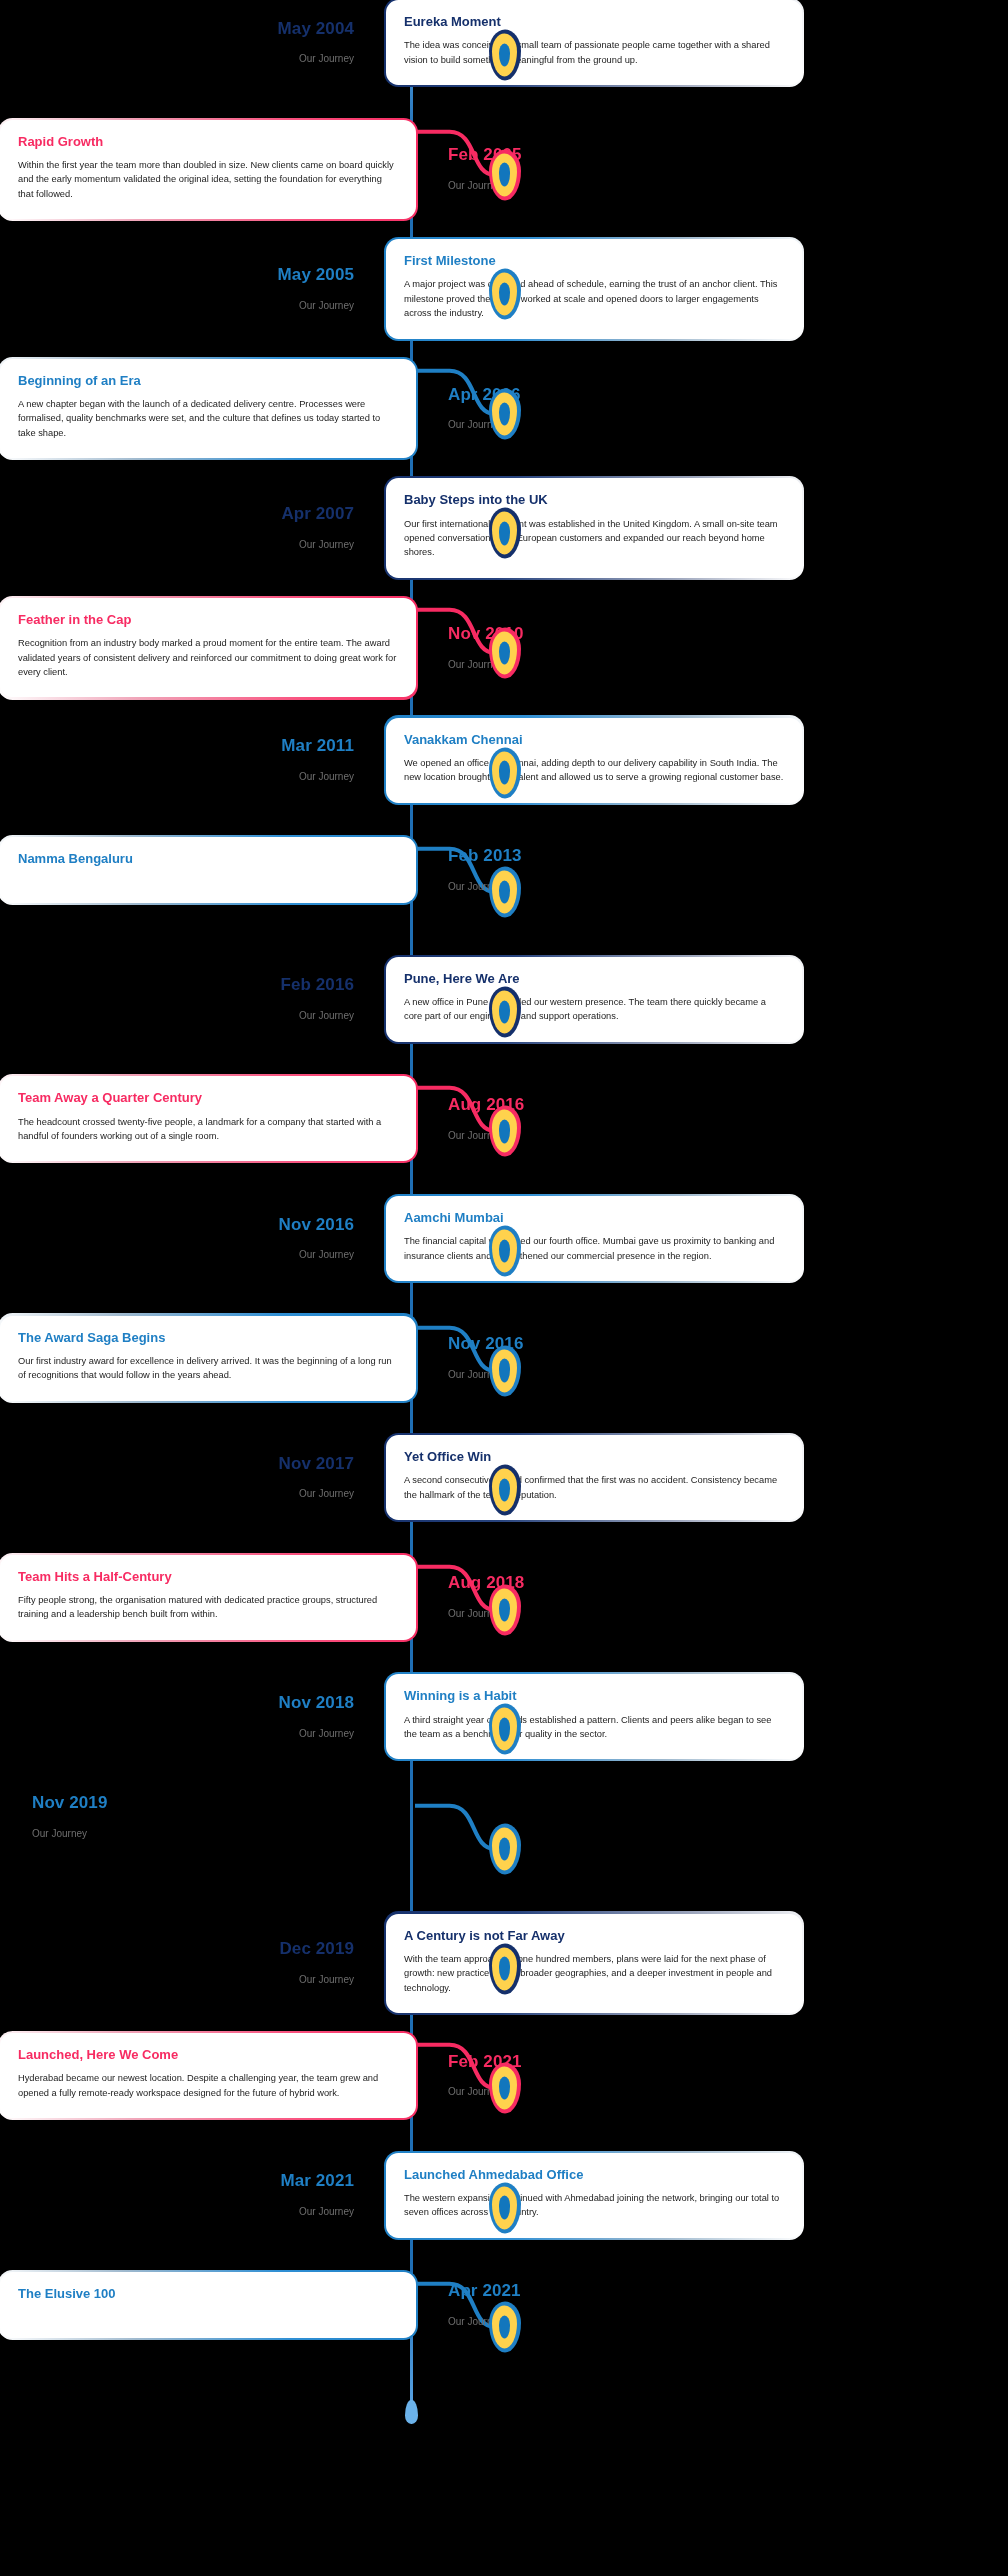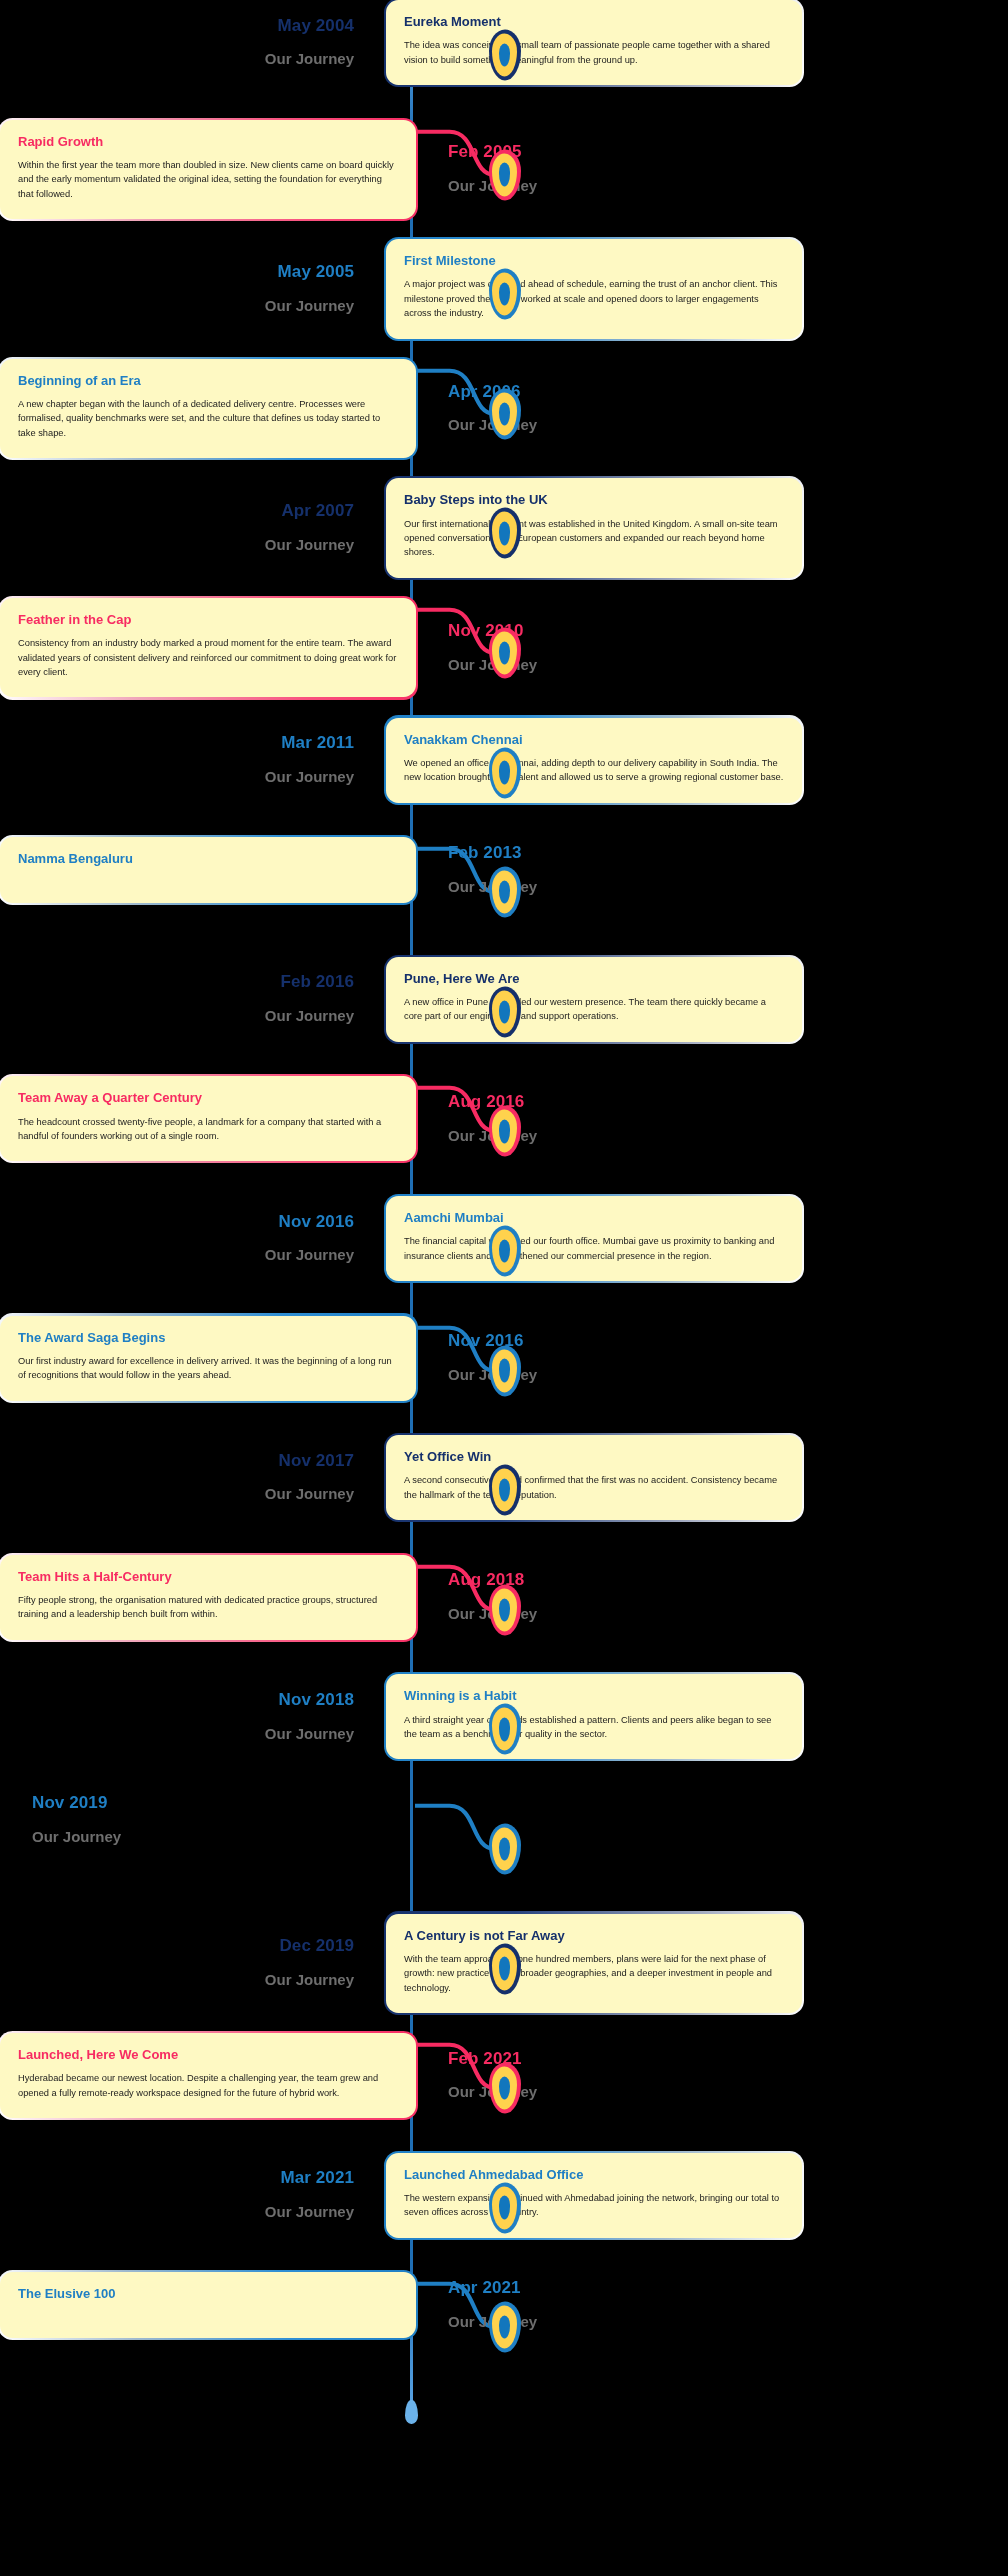--- a/index.html
+++ b/index.html
@@ -105,39 +105,39 @@
   }
   .date-block.right { text-align: left; }
   .date-label {
     font-size: 17px;
     font-weight: bold;
     letter-spacing: 0.1px;
     line-height: 1.1;
     margin-bottom: 4.8px;
   }
   .date-sub {
-    font-size: 15px;
+    font-size: 10px;
     color: #6e6e6e;
-    font-weight: bold;
+    font-weight: normal;
     line-height: 1.2;
     margin-top: 15px;
   }
   .c-blue  .date-label { color: #1f7fc4; }
   .c-dark  .date-label { color: #15306b; }
   .c-pink  .date-label { color: #f72b62; }
 
   
   .card-wrap {
     width: 416px;
     position: relative;
     z-index: 4;
   }
   .card {
     position: relative;
-    background: #fef9c3;
+    background: #ffffff;
     border-radius: 12.4px;
     padding: 15px 18px 18px 18px;
     min-height: 66px;
   }
   .card::before {
     content: "";
     position: absolute;
     inset: -2.1px;
     border-radius: 14.5px;
     z-index: -1;
@@ -317,21 +317,21 @@
       <div class="row">
         <div class="connector left">
           <svg viewBox="0 0 120 150" preserveAspectRatio="none">
             <path d="M 116,75 C 80,75 90,12 50,12 L 0,12" fill="none" stroke="#f72b62" stroke-width="6" stroke-linecap="round"></path>
           </svg>
         </div>
         <div class="row-inner">
           <div class="card-wrap">
             <div class="card b-pink flip">
               <div class="card-title">Feather in the Cap</div>
-              <div class="card-body">Consistency from an industry body marked a proud moment for the entire team. The award validated years of consistent delivery and reinforced our commitment to doing great work for every client.</div>
+              <div class="card-body">Recognition from an industry body marked a proud moment for the entire team. The award validated years of consistent delivery and reinforced our commitment to doing great work for every client.</div>
             </div>
           </div>
           <div class="date-block c-pink right">
             <div class="date-label">Nov 2010</div>
             <div class="date-sub">Our Journey</div>
           </div>
         </div>
         <div class="node accent-pink">
           <div class="node-outer"></div>
           <div class="node-ring"></div>

